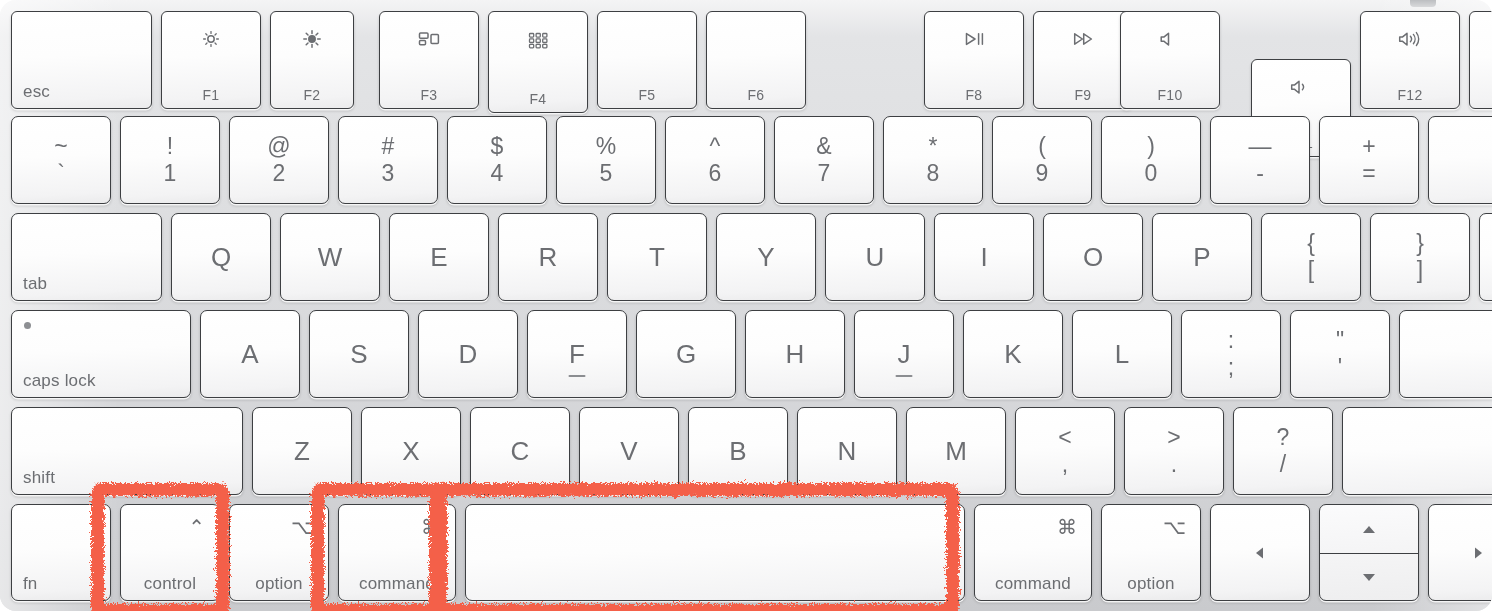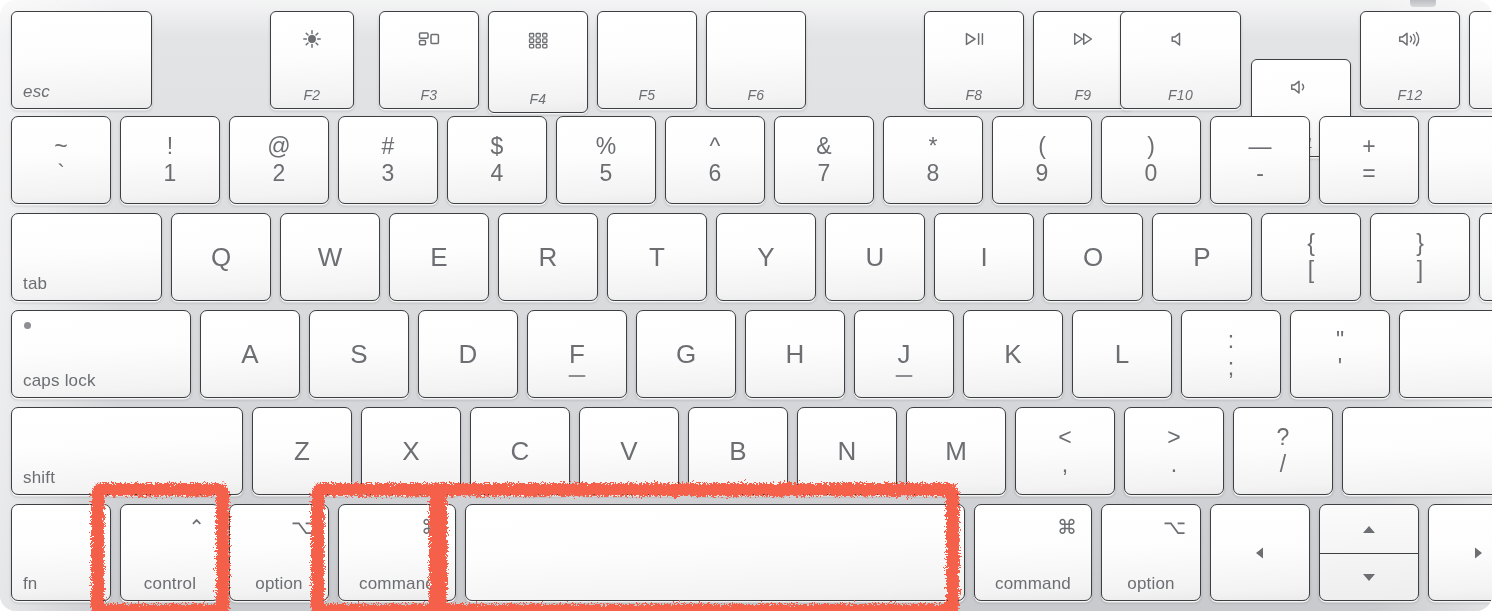--- a/index.html
+++ b/index.html
@@ -33,21 +33,21 @@
   .key {
     position: absolute;
     background: linear-gradient(177deg, #ffffff 0%, #fdfdfd 45%, #f3f3f4 88%, #ebebec 100%);
     border: 1.4px solid #3d3f42;
     border-radius: 7px;
     box-shadow: 0 1.5px 0 rgba(255,255,255,.85),
                 0 2px 3px rgba(0,0,0,.18);
     color: #6c6e72;
     user-select: none;
   }
-  .key.fnkey { border-radius: 6px; font-style: italic; }
+  .key.fnkey { border-radius: 6px; }
   
   .lbl-bl { position:absolute; left:11px; bottom:6px; font-size:17px; letter-spacing:.2px; }
   .lbl-c  { position:absolute; left:0; right:0; top:50%; transform:translateY(-50%);
             text-align:center; font-size:26px; font-weight:400; }
   .lbl-fnbot { position:absolute; left:0; right:0; bottom:5px; text-align:center;
                font-size:14px; letter-spacing:.3px; }
   .lbl-fnicon { position:absolute; left:0; right:0; top:17px; text-align:center;
                 font-size:20px; line-height:1; }
   .dual { position:absolute; left:0; right:0; top:0; bottom:0;
           display:flex; flex-direction:column; align-items:center;
@@ -88,20 +88,36 @@
   </defs>
 </svg>
 
 <div id="keyboard">
   <div id="chassis-top-notch"></div>
 
   <div class="row" id="row-function" style="top: 11px; height: 98px;">
       <div class="key fnkey" style="width: 141px; height: 98px; top: 0px; left: 11px;">
         <span class="lbl-bl">esc</span>
       </div>
+      <div class="key fnkey" style="width: 100px; height: 98px; top: 0px; left: 161px;">
+        <span class="lbl-fnicon" style="display:flex;justify-content:center">
+          <svg width="24" height="20" viewBox="0 0 24 20" fill="none" stroke="#6c6e72" stroke-width="1.5" stroke-linecap="round" stroke-linejoin="round">
+            <circle cx="12" cy="10" r="3.2"></circle>
+            <line x1="17.6" y1="10.0" x2="19.4" y2="10.0" stroke-width="1.3"></line>
+            <line x1="16.0" y1="14.0" x2="17.2" y2="15.2" stroke-width="1.3"></line>
+            <line x1="12.0" y1="15.6" x2="12.0" y2="17.4" stroke-width="1.3"></line>
+            <line x1="8.0" y1="14.0" x2="6.8" y2="15.2" stroke-width="1.3"></line>
+            <line x1="6.4" y1="10.0" x2="4.6" y2="10.0" stroke-width="1.3"></line>
+            <line x1="8.0" y1="6.0" x2="6.8" y2="4.8" stroke-width="1.3"></line>
+            <line x1="12.0" y1="4.4" x2="12.0" y2="2.6" stroke-width="1.3"></line>
+            <line x1="16.0" y1="6.0" x2="17.2" y2="4.8" stroke-width="1.3"></line>
+          </svg>
+        </span>
+        <span class="lbl-fnbot">F1</span>
+      </div>
       <div class="key fnkey" style="width: 84px; height: 98px; top: 0px; left: 270px;">
         <span class="lbl-fnicon" style="display:flex;justify-content:center">
           <svg width="24" height="20" viewBox="0 0 24 20" fill="none" stroke="#6c6e72" stroke-width="1.5" stroke-linecap="round" stroke-linejoin="round">
             <circle cx="12" cy="10" r="3.2" fill="#6c6e72"></circle>
             <line x1="17.6" y1="10.0" x2="20.2" y2="10.0" stroke-width="1.5"></line>
             <line x1="16.0" y1="14.0" x2="17.8" y2="15.8" stroke-width="1.5"></line>
             <line x1="12.0" y1="15.6" x2="12.0" y2="18.2" stroke-width="1.5"></line>
             <line x1="8.0" y1="14.0" x2="6.2" y2="15.8" stroke-width="1.5"></line>
             <line x1="6.4" y1="10.0" x2="3.8" y2="10.0" stroke-width="1.5"></line>
             <line x1="8.0" y1="6.0" x2="6.2" y2="4.2" stroke-width="1.5"></line>
@@ -155,21 +171,21 @@
       </div>
       <div class="key fnkey" style="width: 100px; height: 98px; top: 0px; left: 1033px;">
         <span class="lbl-fnicon" style="display:flex;justify-content:center">
           <svg width="24" height="20" viewBox="0 0 24 20" fill="none" stroke="#6c6e72" stroke-width="1.5" stroke-linecap="round" stroke-linejoin="round">
             <path d="M3.7 4.8 11.4 10 3.7 15.2z"></path>
             <path d="M12.7 4.8 20.4 10l-7.7 5.2z"></path>
           </svg>
         </span>
         <span class="lbl-fnbot">F9</span>
       </div>
-      <div class="key fnkey" style="width: 121px; height: 98px; top: 0px; left: 1120px;">
+      <div class="key fnkey" style="width: 100px; height: 98px; top: 0px; left: 1120px;">
         <span class="lbl-fnicon" style="display:flex;justify-content:center">
           <svg width="24" height="20" viewBox="0 0 24 20" fill="none" stroke="#6c6e72" stroke-width="1.5" stroke-linecap="round" stroke-linejoin="round">
             <path d="M10.5 4.3 5.8 8.1H3.2v4.1h2.6l4.7 3.8z"></path>
           </svg>
         </span>
         <span class="lbl-fnbot">F10</span>
       </div>
       <div class="key fnkey" style="width: 100px; height: 98px; top: 0px; left: 1251px; margin-top: 48px;">
         <span class="lbl-fnicon" style="display:flex;justify-content:center">
           <svg width="24" height="20" viewBox="0 0 24 20" fill="none" stroke="#6c6e72" stroke-width="1.5" stroke-linecap="round" stroke-linejoin="round">

